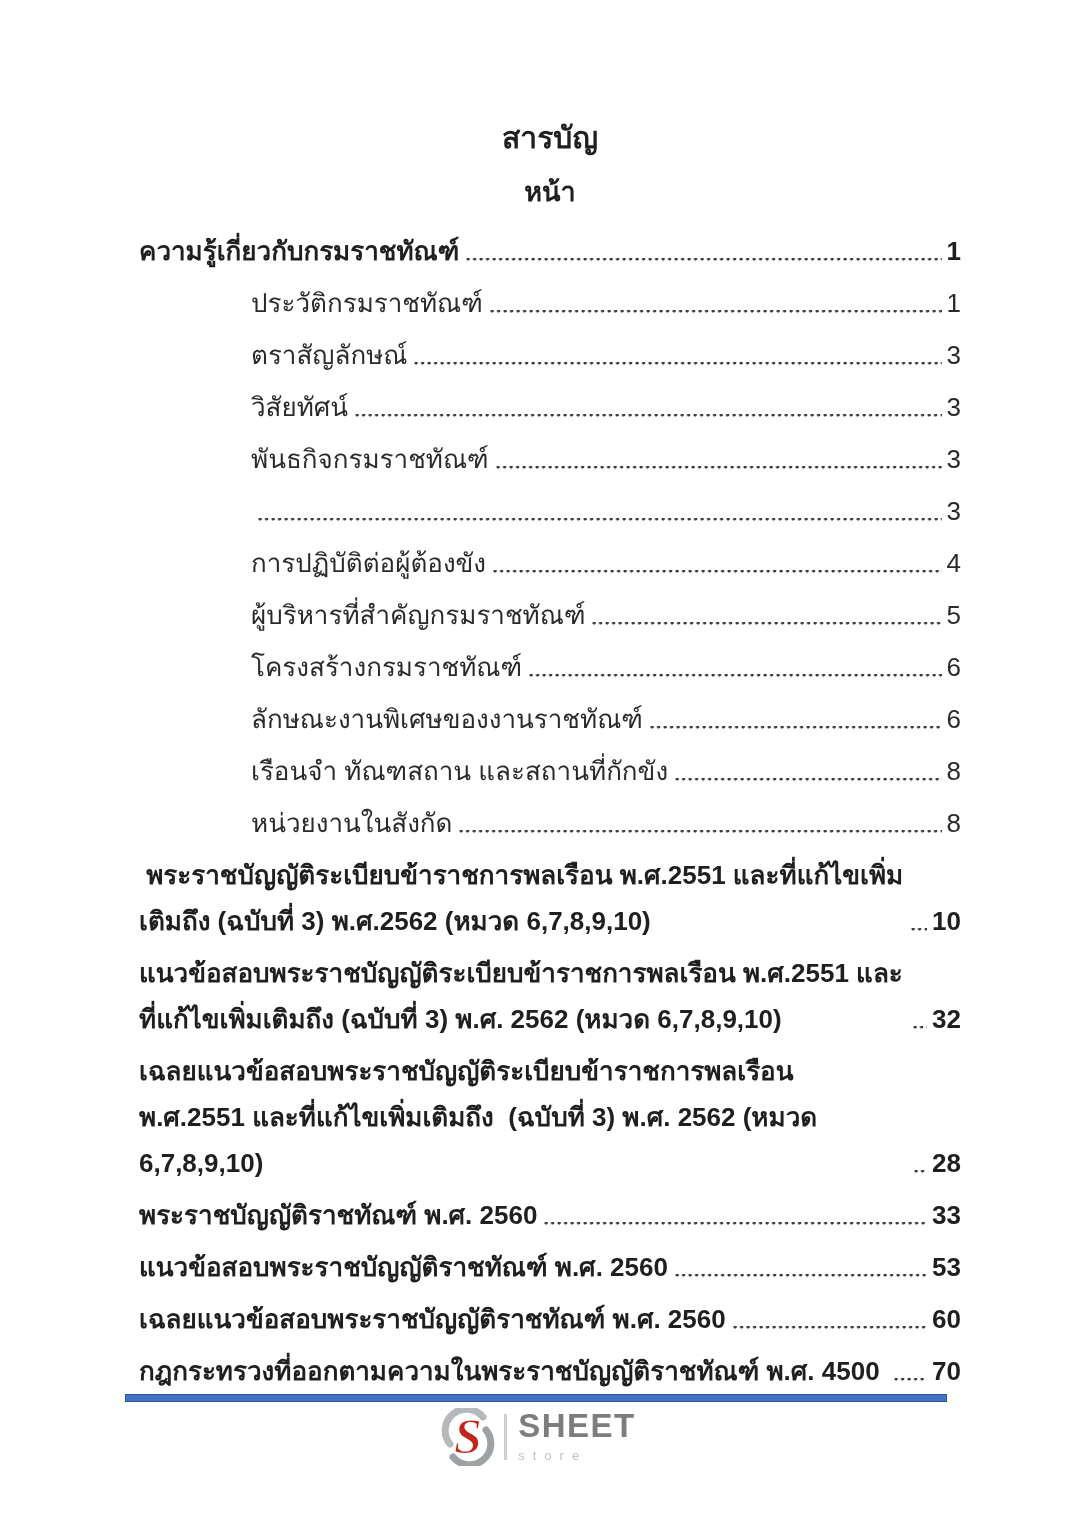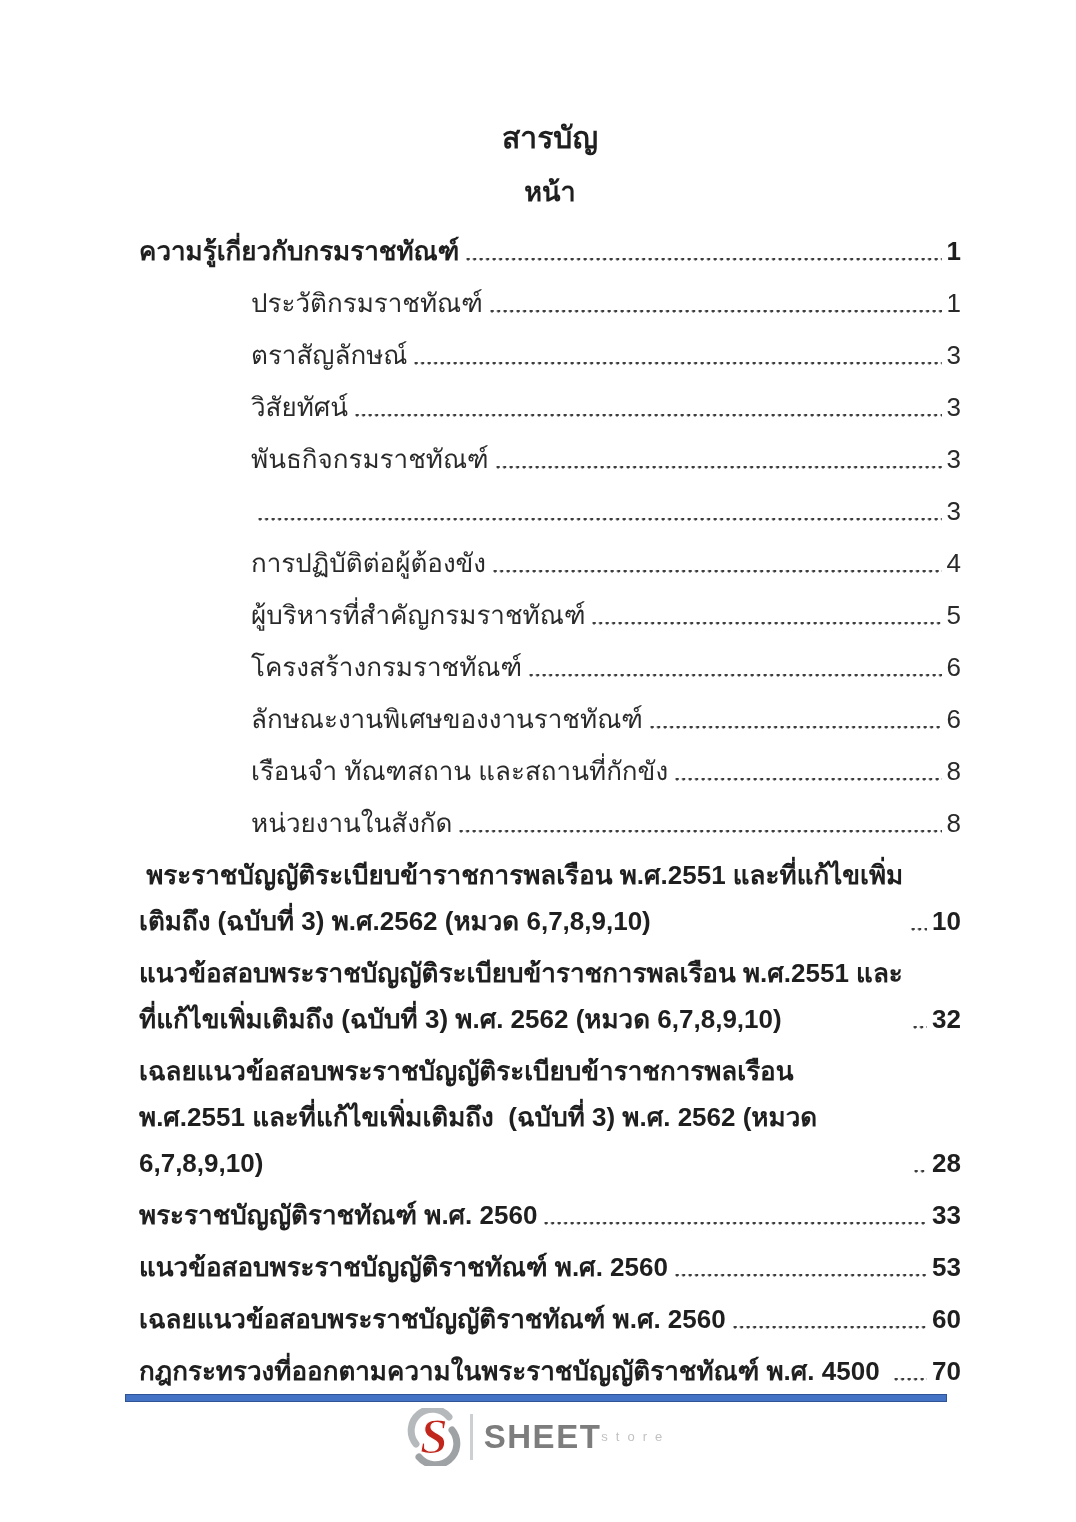--- a/index.html
+++ b/index.html
@@ -76,21 +76,21 @@
   .logo{
     display:flex;
     align-items:center;
   }
   .logo-icon{width:56px;height:58px;display:block;}
   .logo-divider{
     width:3px;height:46px;
     background:#cdd0d2;
     margin:0 11px 0 8px;
   }
-  .logo-textcol{display:flex;flex-direction:row;}
+  .logo-textcol{display:flex;flex-direction:column;}
   .logo-name{
     font-size:33px;
     font-weight:bold;
     color:#7d7d7d;
     letter-spacing:1.5px;
     line-height:30px;
   }
   .logo-sub{
     font-size:13px;
     color:#c2c2c2;

